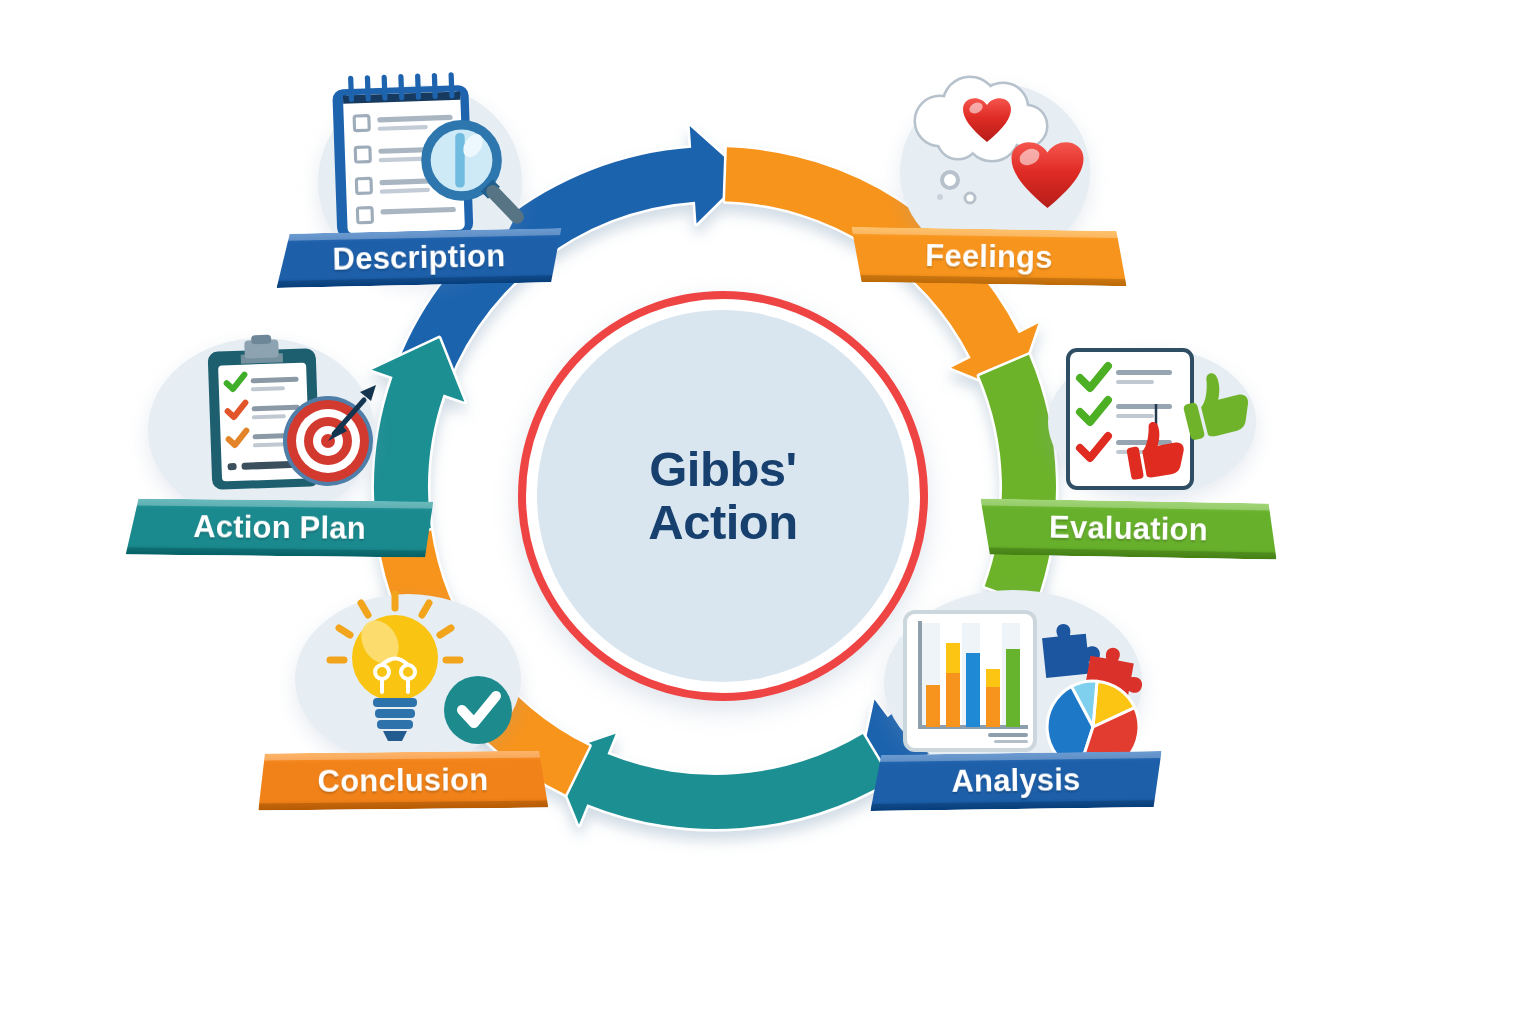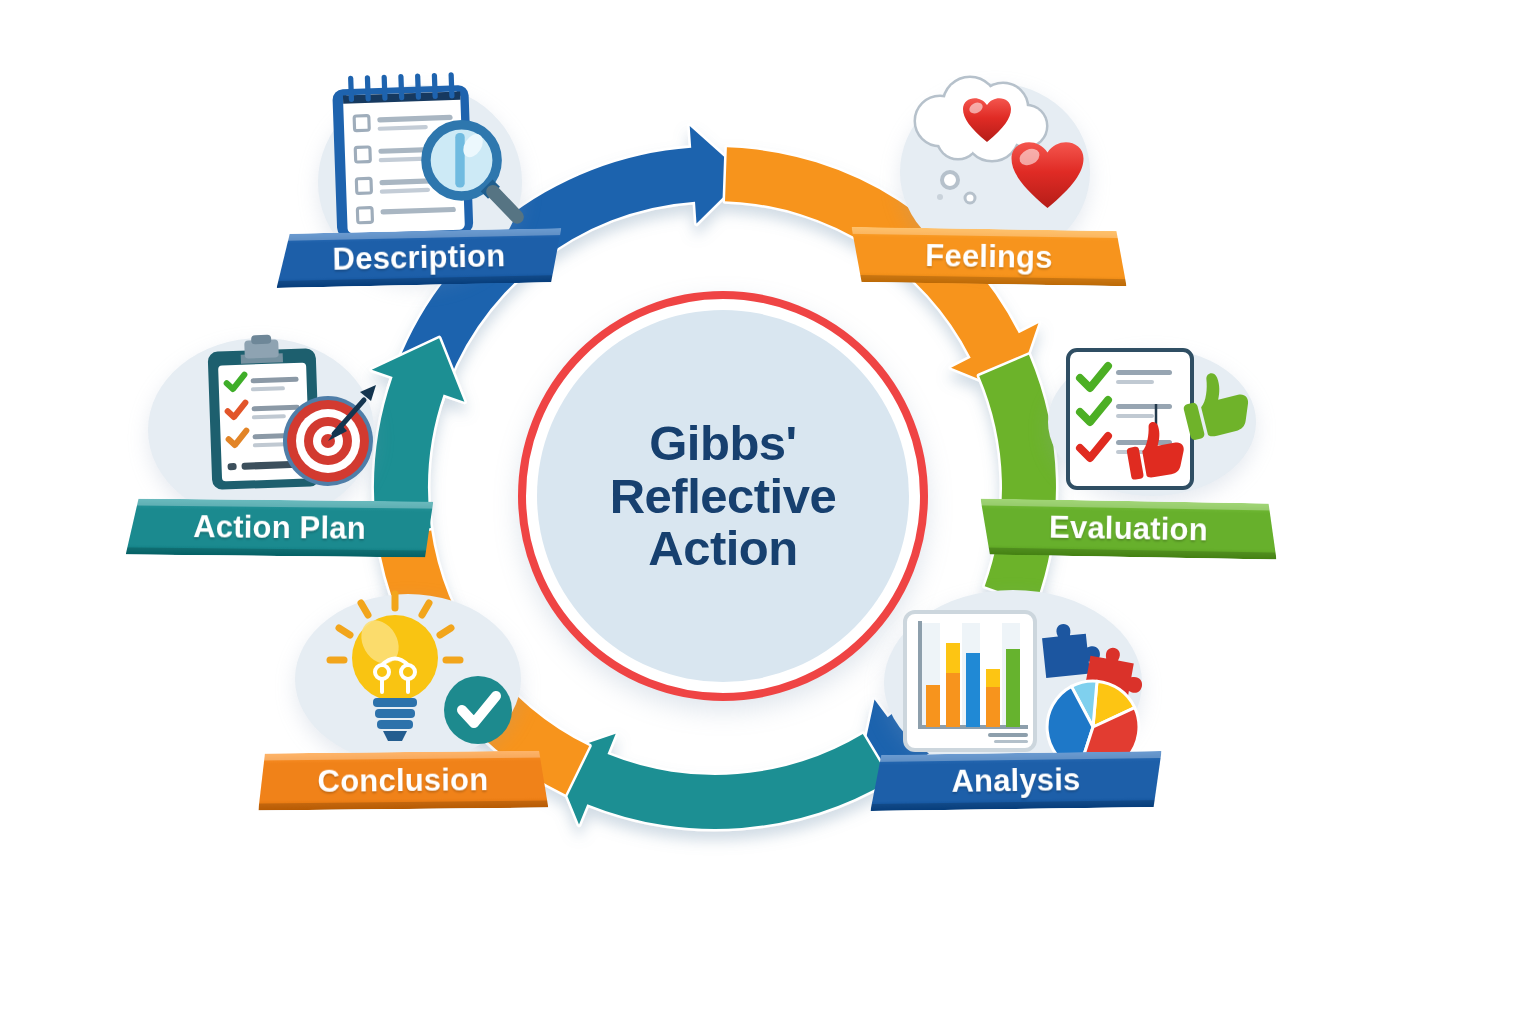--- a/index.html
+++ b/index.html
@@ -71,21 +71,20 @@
       <path d="M1028.9,621.2 A341,341 0 0 1 920.2,760.3 L933.5,777.9 L860.0,766.5 L874.5,699.6 L887.7,717.2 A287,287 0 0 0 979.2,600.1 Z" fill="#1e63ae" stroke="#ffffff" stroke-width="5" stroke-linejoin="round" style="paint-order:stroke"></path>
       <path d="M890.6,780.3 A341,341 0 0 1 587.3,804.2 L579.0,824.6 L550.9,755.7 L615.7,733.7 L607.5,754.1 A287,287 0 0 0 862.8,734.0 Z" fill="#1d8f93" stroke="#ffffff" stroke-width="5" stroke-linejoin="round" style="paint-order:stroke"></path>
       <path d="M565.5,794.5 A341,341 0 0 1 377.3,535.5 L430.8,527.9 A287,287 0 0 0 589.2,746.0 Z" fill="#f7941d" stroke="#ffffff" stroke-width="5" stroke-linejoin="round" style="paint-order:stroke"></path>
       <path d="M377.3,535.5 A341,341 0 0 1 392.6,377.0 L371.8,369.8 L439.1,338.2 L464.4,401.7 L443.6,394.6 A287,287 0 0 0 430.8,527.9 Z" fill="#1d8f93" stroke="#ffffff" stroke-width="5" stroke-linejoin="round" style="paint-order:stroke"></path>
     </g>
 </svg>
 
 <div class="center-circle">
   <div class="center-inner">
     <div class="t">Gibbs'</div>
-    <div class="t">Reflective</div>
     <div class="t">Action</div>
   </div>
 </div>
 
 <div class="stage">
   <div class="blob" style="left:318px;top:85px;width:204px;height:194px;"></div>
   <svg class="icon" style="left:322px;top:64px;" width="210" height="178" viewBox="0 0 200 170">
     <g transform="rotate(-2 80 95)">
       <rect x="12" y="22" width="130" height="142" rx="10" fill="#1e63ae"></rect>
       <rect x="22" y="28" width="112" height="132" rx="5" fill="#ffffff"></rect>

